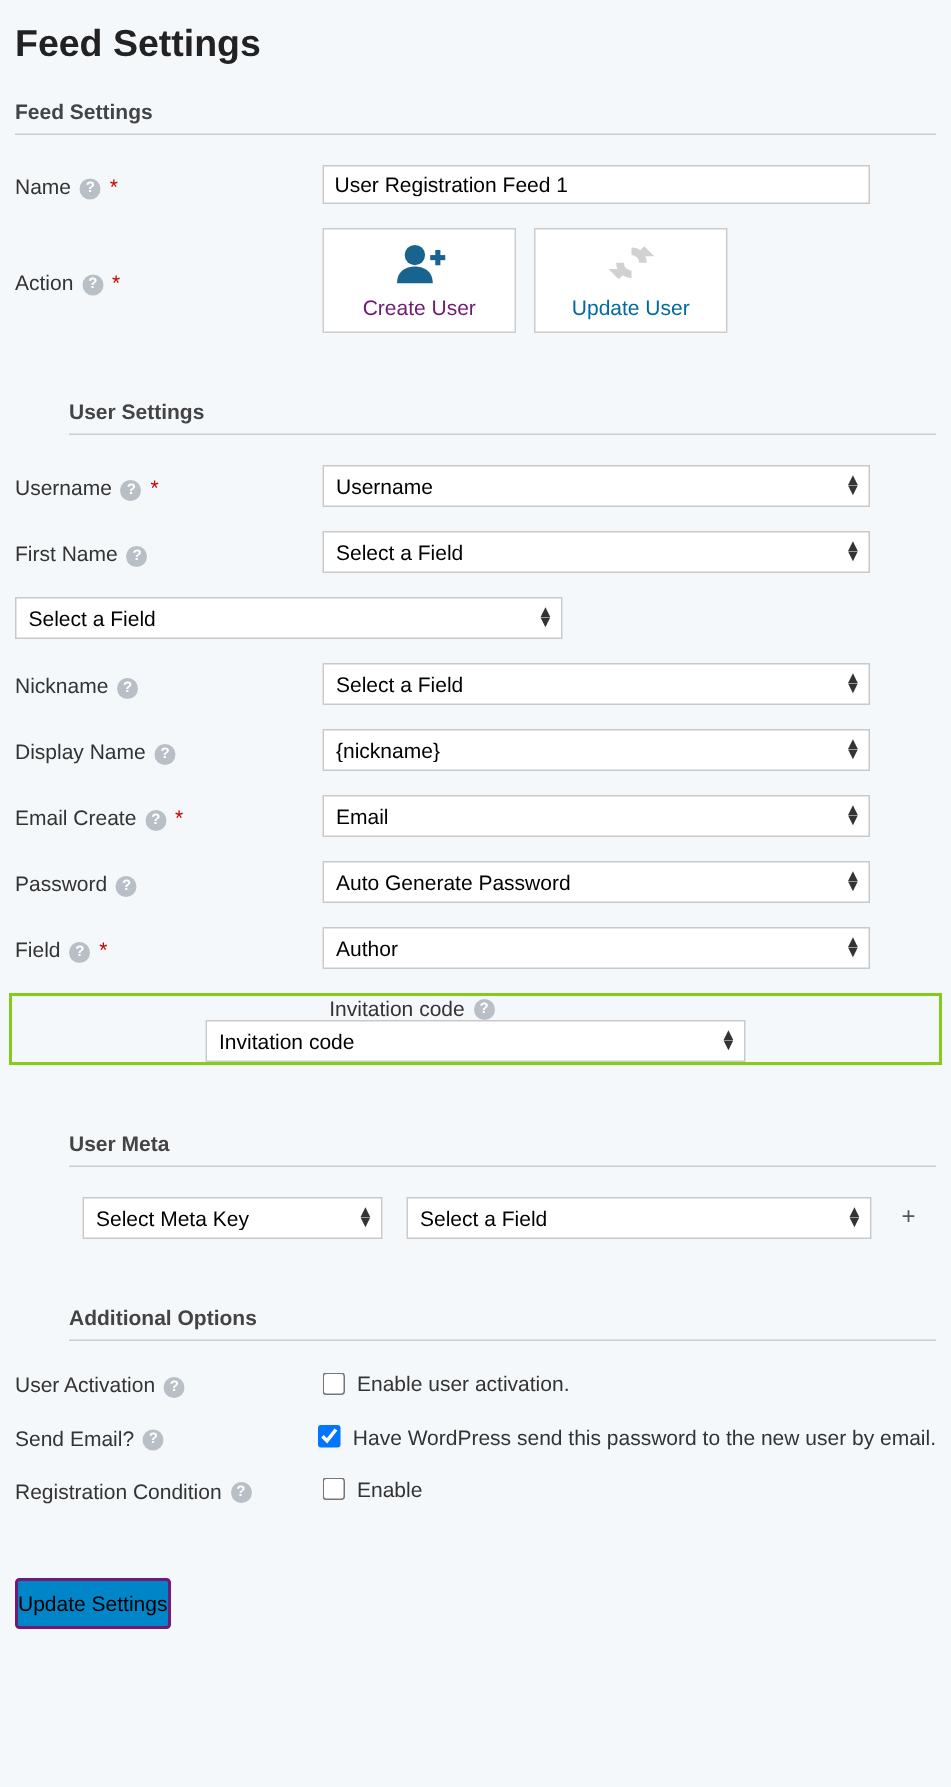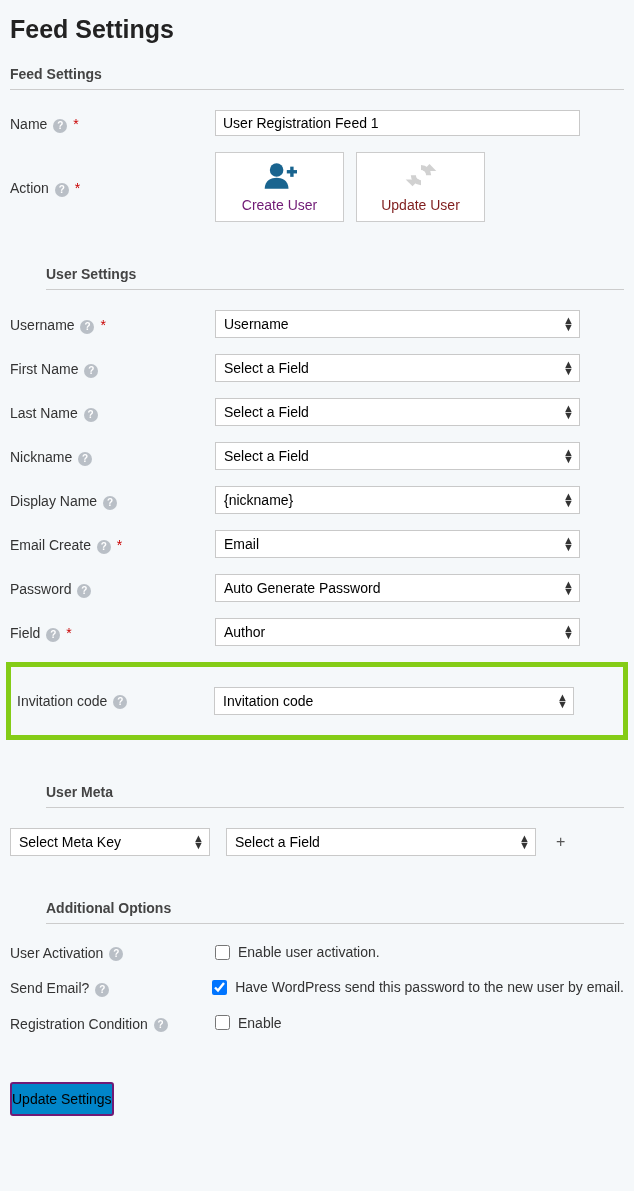--- a/index.html
+++ b/index.html
@@ -12,28 +12,28 @@
 .row .lbl { width: 205px; padding-top: 3px; font-size: 14px; color: #333; }
 .row .fld { flex: 1; }
 .help-icon { display: inline-block; width: 14px; height: 14px; border-radius: 50%; background: #b9bfc6; color: #fff; font-size: 10px; line-height: 14px; text-align: center; font-weight: 700; vertical-align: middle; margin-left: 2px; }
 .req { color: #c90000; margin-left: 2px; }
 input[type=text] { width: 365px; border: 1px solid #c9c9c9; padding: 4px 7px; font-size: 14px; background: #fff; }
 .select-wrap { width: 365px; position: relative; }
 select { width: 100%; border: 1px solid #c9c9c9; padding: 5px 8px; font-size: 14px; background: #fff; -webkit-appearance: none; appearance: none; }
 .select-wrap .arrows { position: absolute; right: 6px; top: 50%; transform: translateY(-50%); font-size: 11px; line-height: 7px; color: #333; pointer-events: none; }
 .action-boxes { display: flex; gap: 12px; }
 .action-box { width: 129px; height: 70px; border: 1px solid #ccc; background: #fff; display: flex; flex-direction: column; align-items: center; justify-content: center; gap: 6px; cursor: pointer; }
-.action-box.inactive .alabel { color: #7f1d1d; }
+.action-box.inactive .alabel { color: #0369a1; }
 .action-box .alabel { font-size: 14px; color: #701a75; }
 .action-box svg { width: 34px; height: 30px; }
-.highlight-row { display: flex; align-items: center; border: 5px solid #84cc16; padding: 20px 4px; margin: 0 -4px 0 -4px; }
+.highlight-row { display: flex; align-items: center; border: 2px solid #84cc16; padding: 0 4px; margin: 0 -4px 0 -4px; flex-direction: column; }
 .highlight-row .lbl { width: 199px; font-size: 14px; color: #333; padding-left: 2px; }
 .highlight-row .fld { flex: 1; }
 .highlight-row .select-wrap { width: 360px; }
-.meta-row { display: flex; align-items: center; gap: 16px; }
+.meta-row { display: flex; align-items: center; gap: 16px; margin-left: 45px; }
 .meta-row .select-wrap.sm { width: 200px; }
 .meta-row .select-wrap.md { width: 310px; }
 .plus-btn { font-size: 16px; color: #555; cursor: pointer; padding: 0 4px; }
 .chk-row { display: flex; align-items: flex-start; margin-bottom: 18px; }
 .chk-row .lbl { width: 205px; padding-top: 1px; }
 .chk-row .fld { flex: 1; display: flex; align-items: center; gap: 8px; }
 .chk-row input[type=checkbox] { width: 15px; height: 15px; }
 .chk-row .fld .txt { font-size: 14px; color: #333; white-space: nowrap; }
 .btn-primary { background: #0085c9; border: 2px solid #701a75; color: #000000; font-size: 14px; padding: 7px 0; border-radius: 3px; cursor: pointer; margin-top: 32px; }
 </style>
@@ -103,24 +103,20 @@
     <div class="lbl">
       <span>First Name</span>
       <span class="help-icon">?</span>
     </div>
     <div class="fld">
         <div class="select-wrap"><select><option>Select a Field</option></select><span class="arrows">▲<br>▼</span></div>
       </div>
   </div>
 
   <div class="row">
-    <div class="lbl">
-      <span>Last Name</span>
-      <span class="help-icon">?</span>
-    </div>
     <div class="fld">
         <div class="select-wrap"><select><option>Select a Field</option></select><span class="arrows">▲<br>▼</span></div>
       </div>
   </div>
 
   <div class="row">
     <div class="lbl">
       <span>Nickname</span>
       <span class="help-icon">?</span>
     </div>

